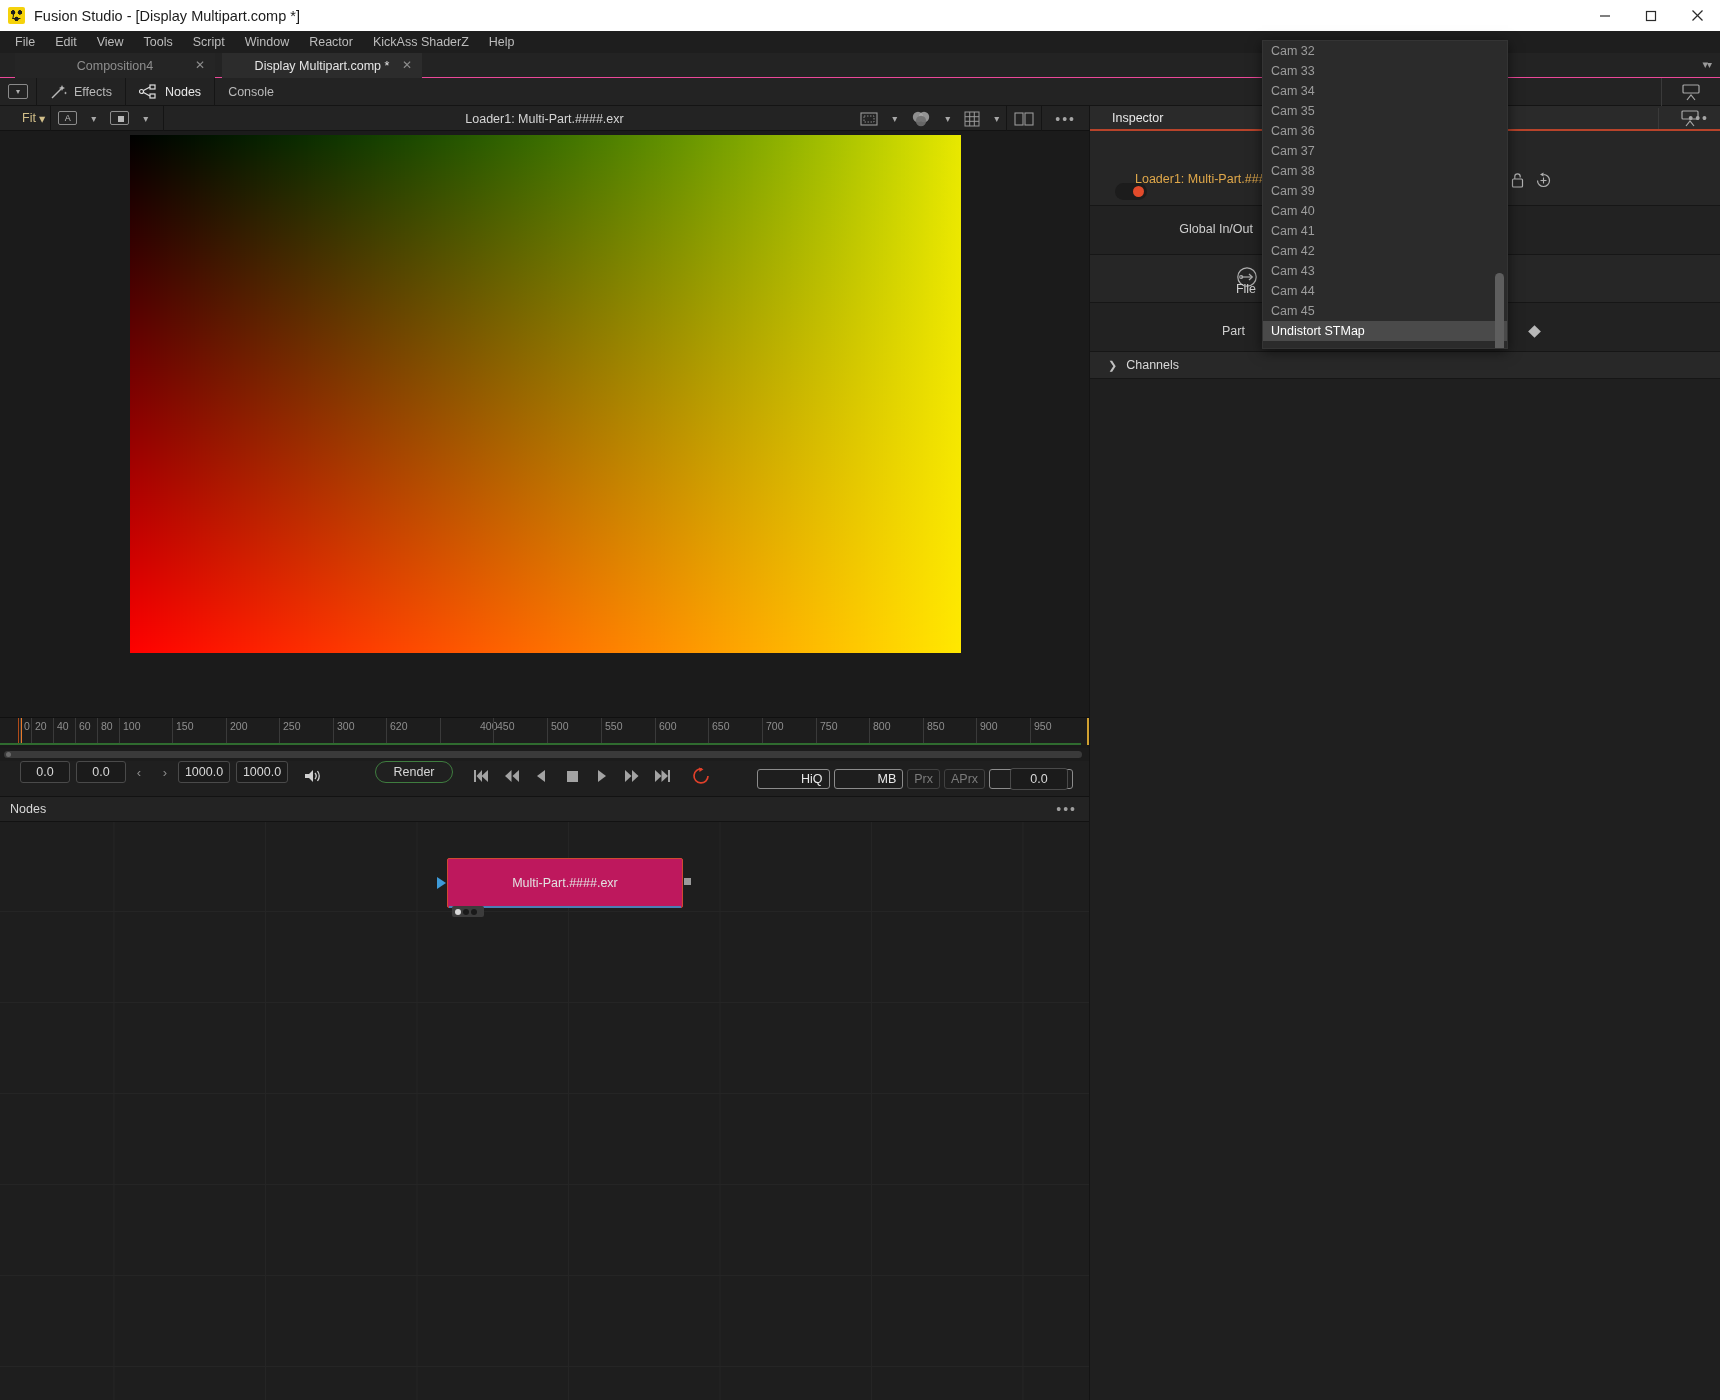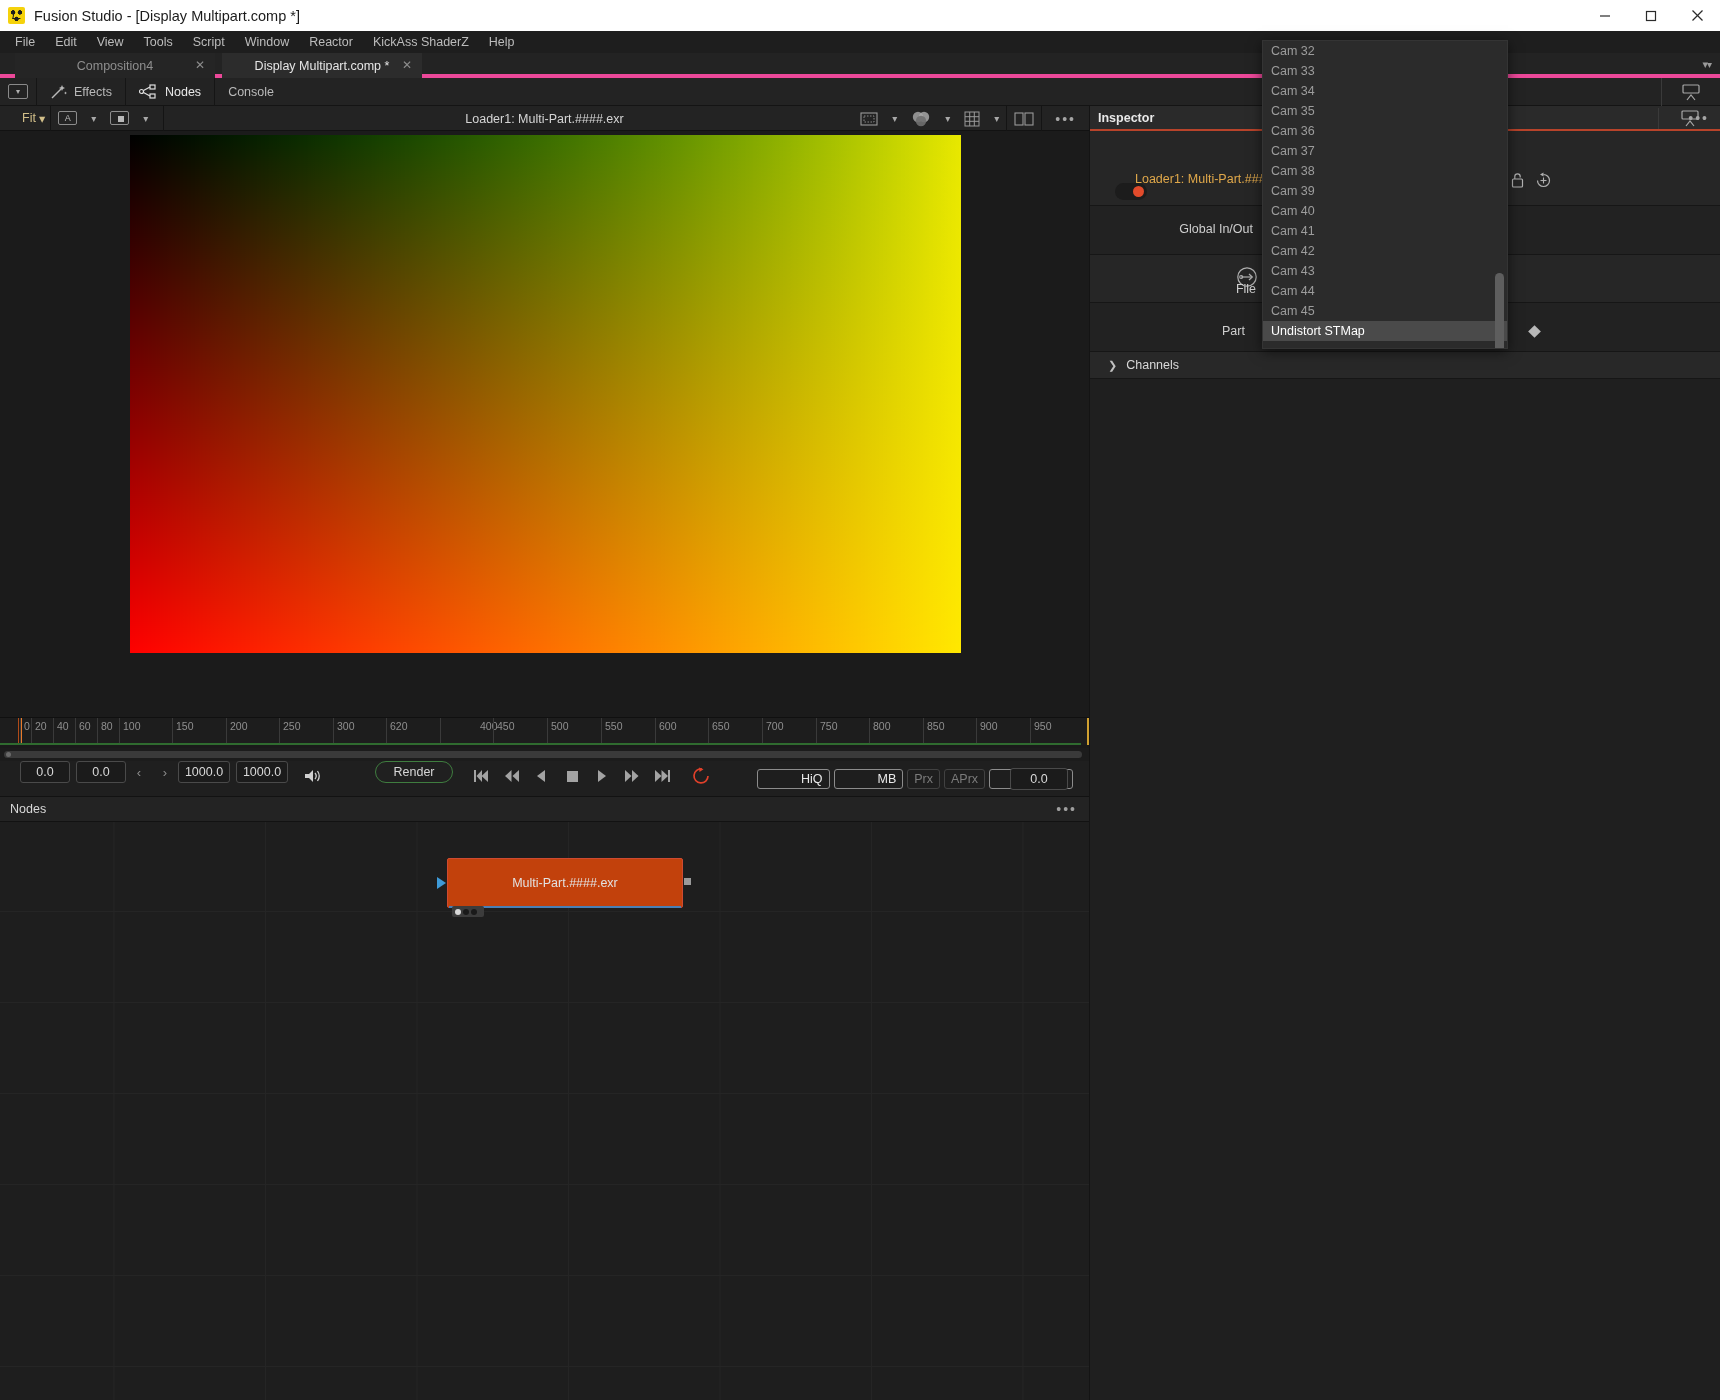--- a/index.html
+++ b/index.html
@@ -49,21 +49,21 @@
   }
   .menu-item {
     font-size: 12.5px; color: #bcbcbc; padding: 0 10px; height: 22px;
     display: flex; align-items: center; white-space: nowrap;
   }
   .menu-item:first-child { margin-left: 5px; }
 
   
   .tabbar {
     position: absolute; left: 0; top: 53px; width: 1720px; height: 25px;
-    background: #232323; border-bottom: 4px solid #ec4899; padding-left: 12px;
+    background: #232323; border-bottom: 1px solid #ec4899; padding-left: 12px;
   }
   .comp-tab {
     position: absolute; top: 0; height: 25px; display: flex; align-items: center;
     justify-content: center; font-size: 12.5px;
   }
   .comp-tab.inactive { background: #252525; color: #8e8e8e; }
   .comp-tab.active { background: #2c2c2c; color: #e6e6e6; }
   .comp-tab .x {
     position: absolute; right: 10px; top: 6px; font-size: 12px; color: #8d8d8d;
     line-height: 12px;
@@ -190,21 +190,21 @@
     position: absolute; left: 0; top: 822px; width: 1089px; height: 578px;
     background: #1e1e1e;
     background-image:
       linear-gradient(to right, #252525 1px, transparent 1px),
       linear-gradient(to bottom, #252525 1px, transparent 1px);
     background-size: 151.5px 91px;
     background-position: -38px -2px;
   }
   .node {
     position: absolute; left: 447px; top: 858px; width: 236px; height: 50px;
-    background: #c2410c; border: 1px solid #cf4a31; border-radius: 2px;
+    background: #be185d; border: 1px solid #cf4a31; border-radius: 2px;
     display: flex; align-items: center; justify-content: center;
     font-size: 12.5px; color: #e2e2e2;
   }
   .node::after {
     content: ""; position: absolute; left: 1px; right: 1px; bottom: -1px; height: 2px;
     background: #4a7fb5;
   }
   .node-in {
     position: absolute; left: 437px; top: 877px; width: 0; height: 0;
     border-left: 9px solid #3e9ad8; border-top: 6px solid transparent; border-bottom: 6px solid transparent;
@@ -222,21 +222,21 @@
   
   .inspector {
     position: absolute; left: 1089px; top: 106px; width: 631px; height: 1294px;
     background: #222222; border-left: 1px solid #141414;
   }
   .insp-header {
     position: absolute; left: 0; top: 0; width: 631px; height: 25px;
     background: #2a2a2a; border-bottom: 2px solid #b8432a;
     display: flex; align-items: center;
   }
-  .insp-header .t { font-size: 12.5px; color: #e8e8e8; margin-left: 8px; font-weight: bold; }
+  .insp-header .t { font-size: 12.5px; color: #e8e8e8; margin-left: 22px; font-weight: normal; }
   .insp-dots { position: absolute; right: 12px; top: 4px; color: #a5a5a5; font-size: 14px; letter-spacing: 2px; }
   .insp-sep-ico { position: absolute; right: 62px; top: 2px; width: 1px; height: 21px; background: #3a3a3a; }
   .insp-screen-ico { position: absolute; right: 20px; top: 4px; }
 
   .insp-row {
     position: absolute; left: 0; width: 631px;
     border-bottom: 1px solid #161616; background: #262626;
   }
   .insp-row.alt { background: #222222; }
   .insp-toggle {

